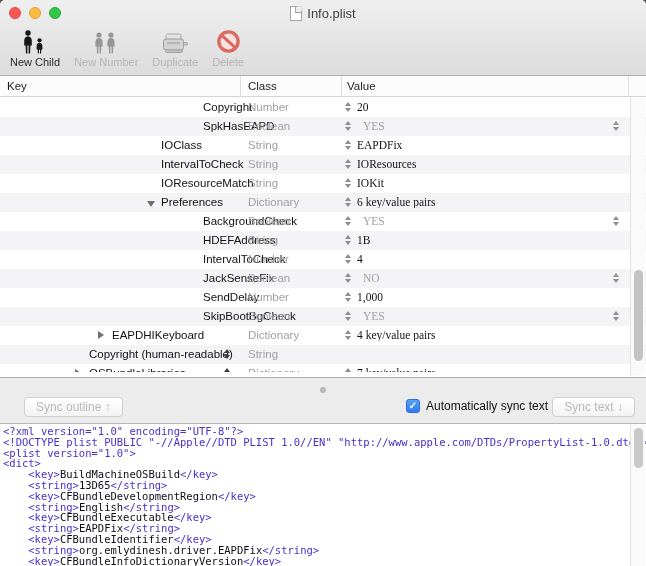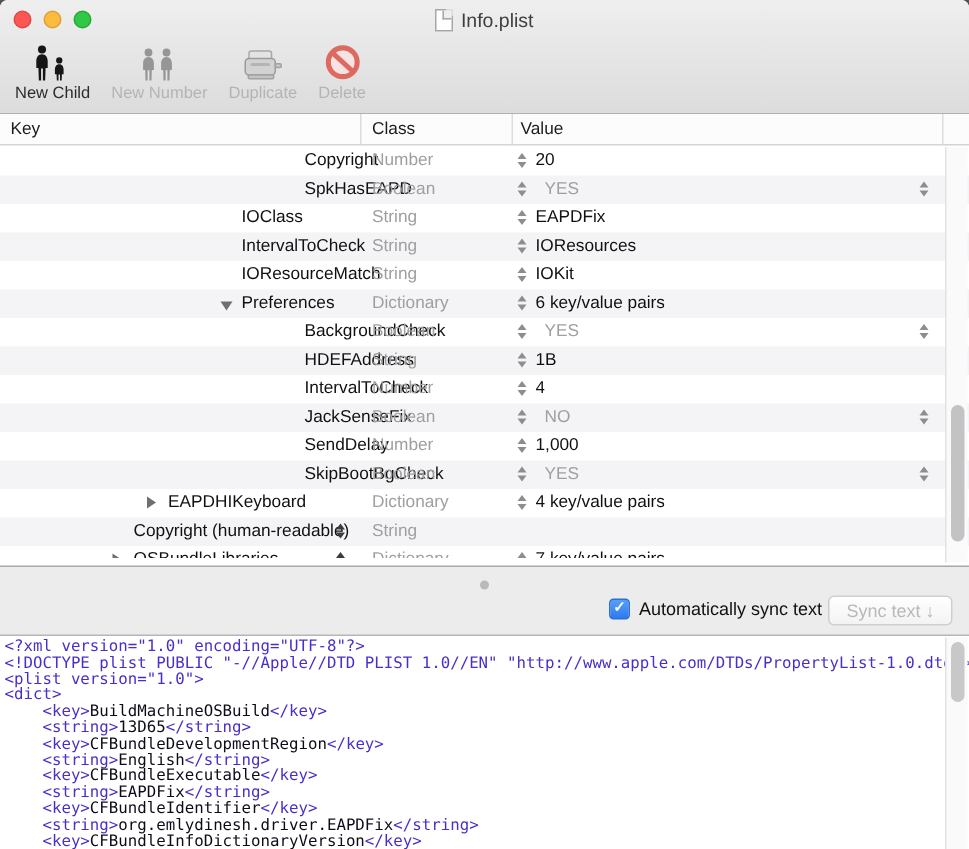--- a/index.html
+++ b/index.html
@@ -39,21 +39,21 @@
           border-bottom:1px solid #d4d4d4; font-size:11.5px; color:#1c1c1c; }
   .thead .hcell{ position:absolute; top:4px; }
   .vline{ position:absolute; top:0; width:1px; height:21px; background:#dcdcdc; }
 
   .tbody{ position:absolute; left:0; top:98px; width:646px; height:274px; overflow:hidden; background:#fff; }
   .trow{ position:relative; width:646px; height:19px; font-size:11.5px; }
   .trow.alt{ background:#f4f4f6; }
   .cell{ position:absolute; top:3px; white-space:nowrap; }
   .keycell{ color:#111; }
   .clscell{ color:#9f9f9f; }
-  .valcell{ color:#111; max-width:265px; overflow:hidden; }
+  .valcell{ color:#111; max-width:265px; overflow:hidden;font-family:Liberation Serif, serif; }
   .valcell.gray{ color:#9f9f9f; }
 
   .disc{ position:absolute; top:7px; width:0; height:0; }
   .disc.open{ border-left:4.5px solid transparent; border-right:4.5px solid transparent; border-top:6px solid #6f6f6f; top:8px; }
   .disc.closed{ border-top:4.5px solid transparent; border-bottom:4.5px solid transparent; border-left:6px solid #6f6f6f; top:5px; }
 
   .stepper{ position:absolute; display:flex; flex-direction:column; align-items:center; gap:2px; top:4px; }
   .stepper .up{ width:0;height:0;border-left:3.5px solid transparent;border-right:3.5px solid transparent;border-bottom:4px solid #8d8d8d; }
   .stepper .dn{ width:0;height:0;border-left:3.5px solid transparent;border-right:3.5px solid transparent;border-top:4px solid #8d8d8d; }
   .stepper.dark .up{ border-bottom-color:#3c3c3c; border-left-width:3px;border-right-width:3px; }
@@ -323,20 +323,21 @@
         <span class="cell valcell" style="left:357px">7 key/value pairs</span>
       </div>
     </div>
 
   <div class="oscroll">
     <div class="thumb" style="top:172px;height:91px"></div>
   </div>
 
   <div class="syncbar">
     <div class="grip"></div>
+    <button class="btn btn-sync-outline">Sync outline ↑</button>
     <div class="autosync">
       <span class="checkbox">✓</span>
       <span class="cblabel">Automatically sync text</span>
     </div>
     <button class="btn btn-sync-text">Sync text ↓</button>
   </div>
 
   <div class="xmlpane">
     <div class="xmllines" id="xmllines"><div><span class="seg-p">&lt;?xml version="1.0" encoding="UTF-8"?&gt;</span></div><div><span class="seg-p">&lt;!DOCTYPE plist PUBLIC "-//Apple//DTD PLIST 1.0//EN" "http://www.apple.com/DTDs/PropertyList-1.0.dtd"&gt;</span></div><div><span class="seg-p">&lt;plist version="1.0"&gt;</span></div><div><span class="seg-p">&lt;dict&gt;</span></div><div><span class="seg-b">    </span><span class="seg-p">&lt;key&gt;</span><span class="seg-b">BuildMachineOSBuild</span><span class="seg-p">&lt;/key&gt;</span></div><div><span class="seg-b">    </span><span class="seg-p">&lt;string&gt;</span><span class="seg-b">13D65</span><span class="seg-p">&lt;/string&gt;</span></div><div><span class="seg-b">    </span><span class="seg-p">&lt;key&gt;</span><span class="seg-b">CFBundleDevelopmentRegion</span><span class="seg-p">&lt;/key&gt;</span></div><div><span class="seg-b">    </span><span class="seg-p">&lt;string&gt;</span><span class="seg-b">English</span><span class="seg-p">&lt;/string&gt;</span></div><div><span class="seg-b">    </span><span class="seg-p">&lt;key&gt;</span><span class="seg-b">CFBundleExecutable</span><span class="seg-p">&lt;/key&gt;</span></div><div><span class="seg-b">    </span><span class="seg-p">&lt;string&gt;</span><span class="seg-b">EAPDFix</span><span class="seg-p">&lt;/string&gt;</span></div><div><span class="seg-b">    </span><span class="seg-p">&lt;key&gt;</span><span class="seg-b">CFBundleIdentifier</span><span class="seg-p">&lt;/key&gt;</span></div><div><span class="seg-b">    </span><span class="seg-p">&lt;string&gt;</span><span class="seg-b">org.emlydinesh.driver.EAPDFix</span><span class="seg-p">&lt;/string&gt;</span></div><div><span class="seg-b">    </span><span class="seg-p">&lt;key&gt;</span><span class="seg-b">CFBundleInfoDictionaryVersion</span><span class="seg-p">&lt;/key&gt;</span></div></div>
   </div>

